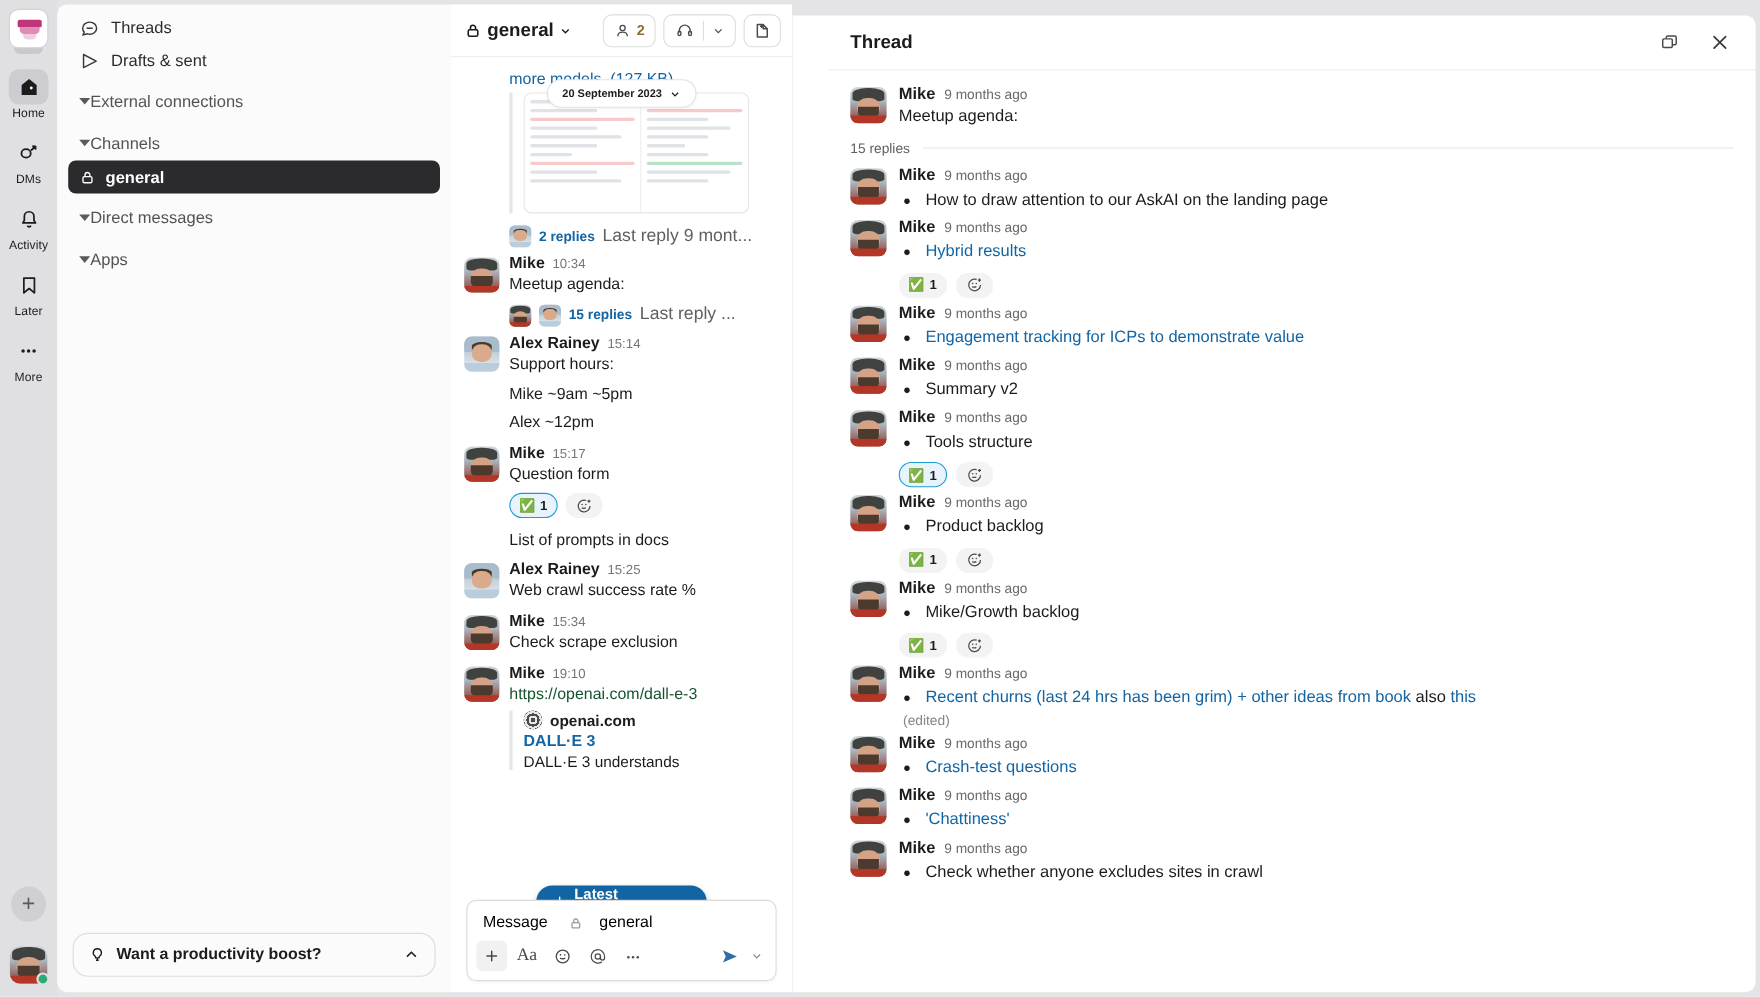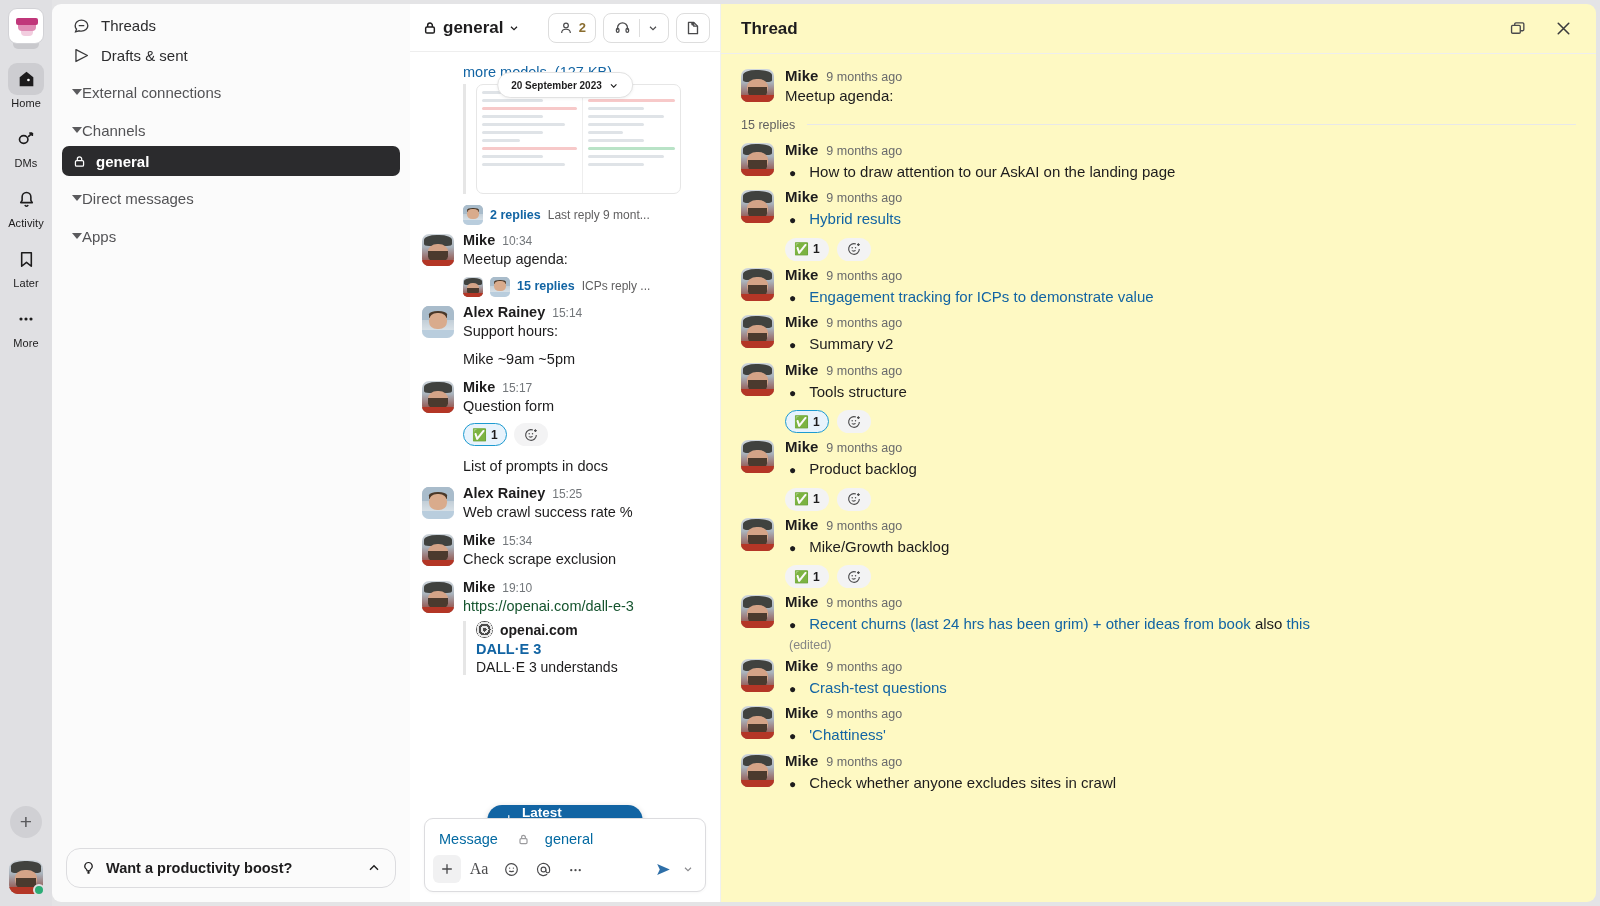--- a/index.html
+++ b/index.html
@@ -148,21 +148,21 @@
   .msg-head { display:flex; align-items:baseline; gap:7px; }
   .msg-name { font-size:14.5px; font-weight:700; color:#1d1c1d; }
   .msg-time { font-size:12px; color:#72767a; }
   .msg-text { font-size:14.5px; color:#1d1c1d; line-height:1.45; margin-top:1px; word-wrap:break-word; }
   .msg-cont { padding: 4px 14px 0 53px; font-size:14.5px; color:#1d1c1d; }
   .msg-link { color:#14532d; text-decoration:none; cursor:pointer; }
 
   .replies { display:flex; align-items:center; gap:7px; margin-top:5px; cursor:pointer; }
   .replies .av { width:20px; height:20px; border-radius:5px; }
   .replies .cnt { font-size:12.5px; color:#1264a3; font-weight:700; }
-  .replies .last { font-size:12px; color:#616061; white-space:nowrap; overflow:hidden; text-overflow:ellipsis; }
+  .replies .last { font-size:16px; color:#616061; white-space:nowrap; overflow:hidden; text-overflow:ellipsis; }
 
   .reactions { display:flex; gap:7px; margin-top:6px; }
   .rx {
     height:23px; border-radius:12px; display:flex; align-items:center; gap:4px;
     padding: 0 8px; font-size:12px; cursor:pointer; background:#f3f3f4; border:1px solid transparent;
   }
   .rx.sel { background:#e8f3fc; border-color:#1d9bd1; }
   .rx .n { color:#1d1c1d; font-weight:600; }
   .rx.add { background:#f3f3f4; padding: 0 8px; }
 
@@ -194,31 +194,32 @@
     display:flex; align-items:center; gap:7px; padding: 0 15px;
     font-size:13.5px; font-weight:700; cursor:pointer; z-index:8;
     box-shadow:0 2px 6px rgba(0,0,0,.18);
   }
 
   .composer {
     position:absolute; left:14px; right:14px; bottom:10px;
     border:1px solid #dcdcdf; border-radius:9px; background:#fff;
     box-shadow: 0 1px 3px rgba(0,0,0,.04); z-index:9;
   }
-  .comp-input { font-size:14.5px; color:#0369a1; padding: 12px 14px 8px 14px; display:flex; align-items:center; gap:13px;}
+  .comp-input { font-size:14.5px; color:#000000; padding: 12px 14px 8px 14px; display:flex; align-items:center; gap:13px;}
   .comp-bar { display:flex; align-items:center; gap:4px; padding: 0 8px 8px 8px; }
   .comp-ic { width:28px; height:28px; border-radius:6px; display:flex; align-items:center; justify-content:center; cursor:pointer; color:#5a5a5d; font-size:16px; }
   .comp-ic.circle { background:#f1f1f2; }
   .comp-right { margin-left:auto; display:flex; align-items:center; gap:2px; }
 
   
   .thread {
-    flex: 1; background:#fef9c3; display:flex; flex-direction:column;
-    margin: 4px 4px 4px 0; border-radius: 0 9px 9px 0; overflow:hidden;
+    flex: 1; background:#ffffff; display:flex; flex-direction:column;
+    margin: 14px 4px 4px 0; border-radius: 0 9px 9px 0; overflow:hidden;
     border-left: 1px solid #f0f0f0;
+    padding-left: 32px;
   }
   .th-head {
     height: 50px; display:flex; align-items:center; padding: 0 18px 0 20px;
     border-bottom: 1px solid #eeeeee; flex:none;
   }
   .th-title { font-size:17px; font-weight:700; color:#1d1c1d; }
   .th-head-right { margin-left:auto; display:flex; align-items:center; gap:16px; }
 
   .th-body { flex:1; overflow:hidden; padding-top: 8px; }
   .th-msg { display:flex; gap:11px; padding: 5px 20px 0 20px; }
@@ -494,41 +495,42 @@
                 <div class="beard"></div>
                 <div class="shirt"></div>
               </div>
             <div class="av alex">
                 <div class="sky"></div>
                 <div class="hair"></div>
                 <div class="face"></div>
                 <div class="shirt"></div>
               </div>
             <span class="cnt">15 replies</span>
-            <span class="last">ICPs reply ...</span>
+            <span class="last">Last reply ...</span>
           </div>
         </div>
       </div>
 
       <div class="msg">
         <div class="av alex">
             <div class="sky"></div>
             <div class="hair"></div>
             <div class="face"></div>
             <div class="shirt"></div>
           </div>
         <div class="msg-body">
           <div class="msg-head">
             <span class="msg-name">Alex Rainey</span>
             <span class="msg-time">15:14</span>
           </div>
           <div class="msg-text">Support hours:</div>
         </div>
       </div>
       <div class="msg-cont" style="padding-top:9px;">Mike ~9am ~5pm</div>
+      <div class="msg-cont" style="padding-top:9px;">Alex ~12pm</div>
 
       <div class="msg" style="padding-top:12px;">
         <div class="av mike">
             <div class="hat"></div>
             <div class="face"></div>
             <div class="beard"></div>
             <div class="shirt"></div>
           </div>
         <div class="msg-body">
           <div class="msg-head">

